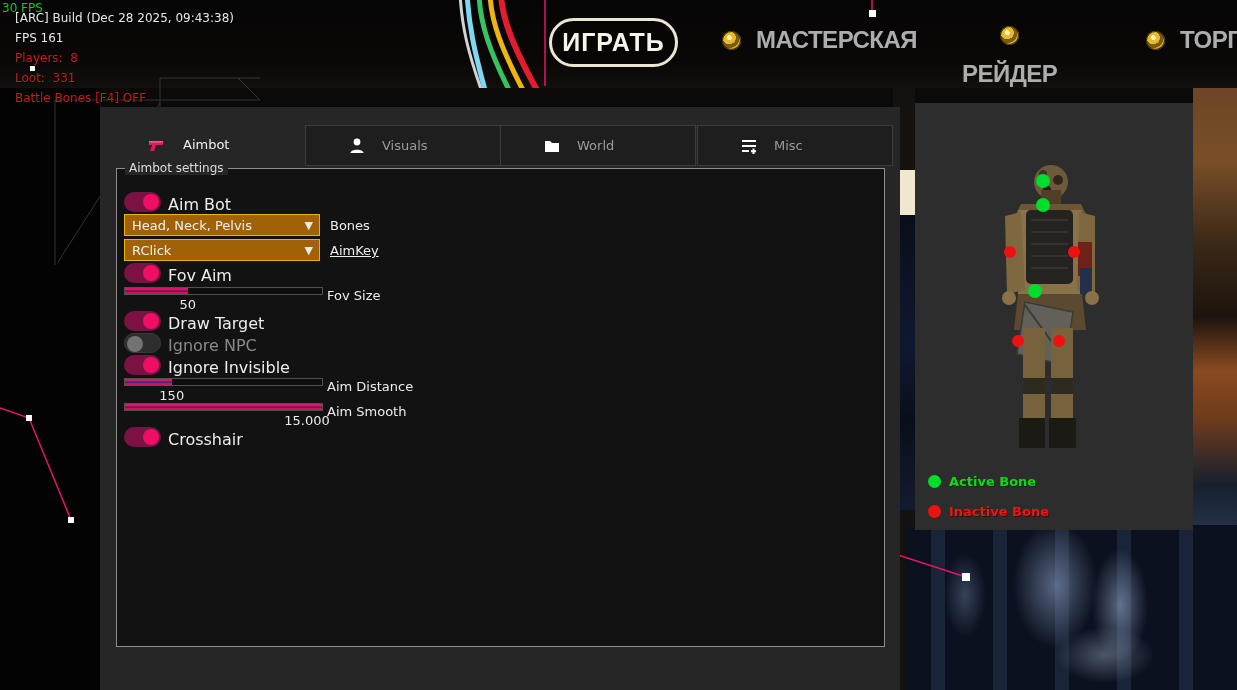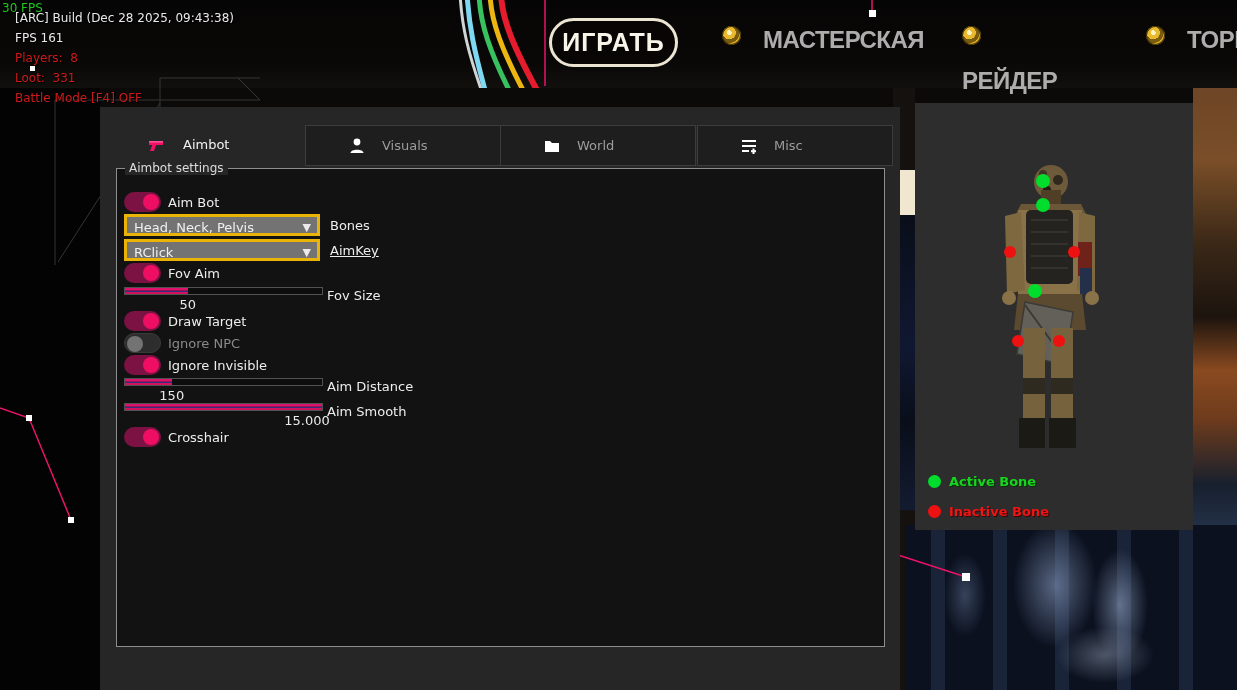--- a/index.html
+++ b/index.html
@@ -35,21 +35,21 @@
   
   .ov { position:absolute; z-index:7; font-size:12px; text-shadow:1px 1px 1px #000; white-space:pre; }
   .ov.green { color:#1dc81d; } .ov.white { color:#e9e9e9; } .ov.red { color:#cf1a1a; }
 
   
   .play-btn { position:absolute; left:549px; top:18px; width:129px; height:49px; z-index:3;
     border:3px solid #ece5d2; border-radius:26px; background:rgba(8,6,4,.35);
     display:flex; align-items:center; justify-content:center;
     color:#f7f4ea; font-size:25px; font-weight:bold; letter-spacing:1px;
     font-family:"Liberation Sans",sans-serif; }
-  .gm-item { position:absolute; top:26px; z-index:3; display:flex; align-items:flex-start; gap:22px;
+  .gm-item { position:absolute; top:26px; z-index:3; display:flex; align-items:center; gap:15px;
     color:#adadad; font-size:24px; font-weight:bold; letter-spacing:-0.5px;
     font-family:"Liberation Sans",sans-serif; white-space:nowrap; }
   .coin { width:19px; height:19px; border-radius:50%; flex:0 0 19px;
     background:radial-gradient(circle at 38% 35%, #fdf3c0 0 14%, #e9bb2c 15% 38%, #7a5c10 39% 60%, #d8a81e 61% 100%);
     box-shadow:0 0 0 1px #3a2c08 inset; }
 
   
   .panel { position:absolute; left:100px; top:107px; width:800px; height:583px;
     background:#262626; z-index:5; }
   .tab { position:absolute; top:18px; height:41px; width:196px;
@@ -63,25 +63,25 @@
   .fieldset { position:absolute; left:16px; top:61px; width:769px; height:479px;
     border:1px solid #8e8e8e; background:#121212; }
   .fieldset .legend { position:absolute; left:8px; top:-8px; padding:0 4px;
     background:#262626; font-size:12px; color:#dddddd; }
 
   .toggle { position:absolute; left:24px; width:37px; height:20px; border-radius:10px; }
   .toggle .knob { position:absolute; top:2px; width:16px; height:16px; border-radius:50%; }
   .toggle.on { background:#7c1243; } .toggle.on .knob { left:19px; background:#ee0f63; }
   .toggle.off { background:#2d2d2d; border:1px solid #3a3a3a; }
   .toggle.off .knob { left:2px; background:#737373; }
-  .ctl-label { position:absolute; left:68px; font-size:13px; color:#ededed; white-space:nowrap; }
+  .ctl-label { position:absolute; left:68px; font-size:16px; color:#ededed; white-space:nowrap; }
   .ctl-label.dim { color:#8a8a8a; }
 
-  .dropdown { position:absolute; left:24px; width:196px; height:22px; background:#737373;
-    border:3px solid #eab308; color:#f0f0f0; font-size:13px; line-height:21px;
+  .dropdown { position:absolute; left:24px; width:196px; height:22px; background:#a16207;
+    border:1px solid #eab308; color:#f0f0f0; font-size:13px; line-height:21px;
     padding-left:7px; white-space:nowrap; }
   .dropdown .arrow { position:absolute; right:6px; top:0; font-size:11px; color:#eaeaea; }
   .dd-label { position:absolute; left:230px; font-size:13px; color:#ededed; }
 
   .slider { position:absolute; left:24px; width:199px; height:8px; background:#0d0d0d;
     border:1px solid #515151; }
   .slider .fill { height:100%; width:0;
     background:linear-gradient(180deg,#dd136c 0 38%,#98125a 38% 52%,#34307e 52% 74%,#d2125f 74% 100%); }
   .slider-val { position:absolute; transform:translateX(-50%); font-size:13px; color:#eaeaea; white-space:nowrap; }
   .sl-label { position:absolute; left:227px; font-size:13px; color:#ededed; white-space:nowrap; }
@@ -144,21 +144,21 @@
   <div class="loot-dot" style="left:30px; top:66px; width:5px; height:5px;"></div>
   <div class="loot-dot" style="left:26px; top:415px; width:6px; height:6px;"></div>
   <div class="loot-dot" style="left:68px; top:517px; width:6px; height:6px;"></div>
   <div class="loot-dot" style="left:962px; top:573px; width:8px; height:8px;"></div>
 
   <div class="ov green" style="left:2px; top:1px;">30 FPS</div>
   <div class="ov white" style="left:15px; top:11px;">[ARC] Build (Dec 28 2025, 09:43:38)</div>
   <div class="ov white" style="left:15px; top:31px;">FPS 161</div>
   <div class="ov red" style="left:15px; top:51px;">Players:  8</div>
   <div class="ov red" style="left:15px; top:71px;">Loot:  331</div>
-  <div class="ov red" style="left:15px; top:91px;">Battle Mode [F4] OFF</div>
+  <div class="ov red" style="left:15px; top:91px;">Battle Bones [F4] OFF</div>
 
   <div class="play-btn">ИГРАТЬ</div>
   <div class="gm-item" style="left:722px;">
     <span class="coin"></span>
     <span>МАСТЕРСКАЯ</span>
   </div>
   <div class="gm-item" style="left:962px;flex-direction:column;">
     <span class="coin"></span>
     <span>РЕЙДЕР</span>
   </div>

